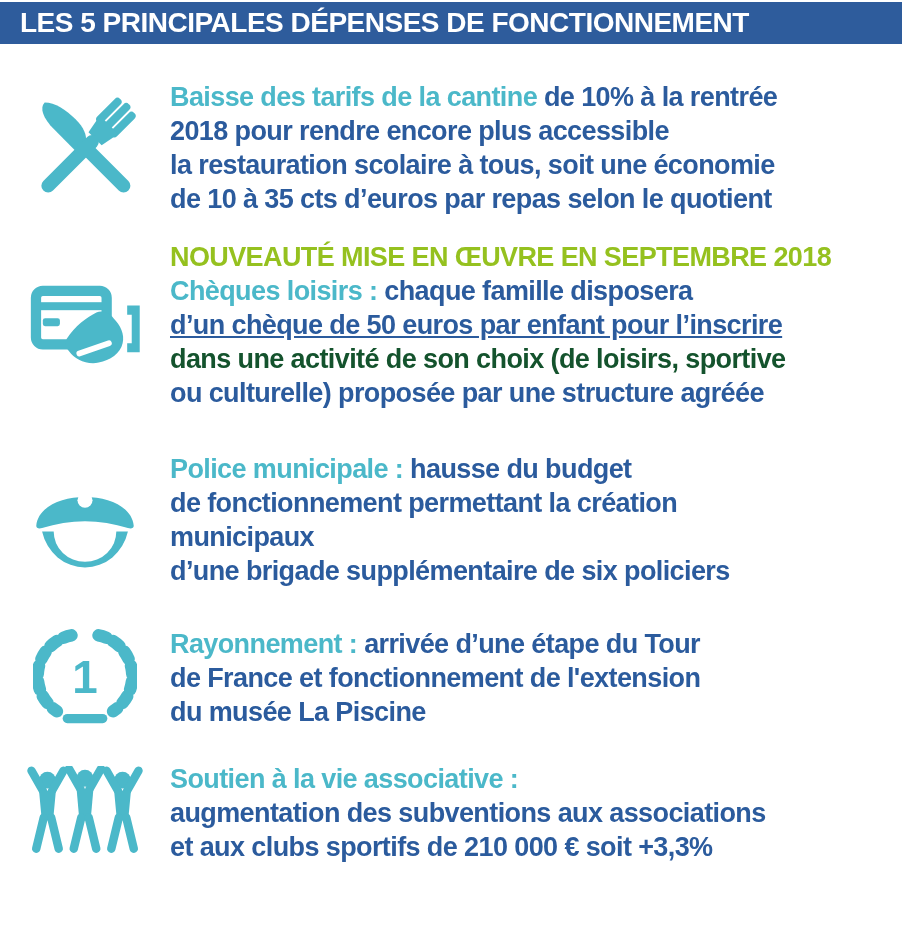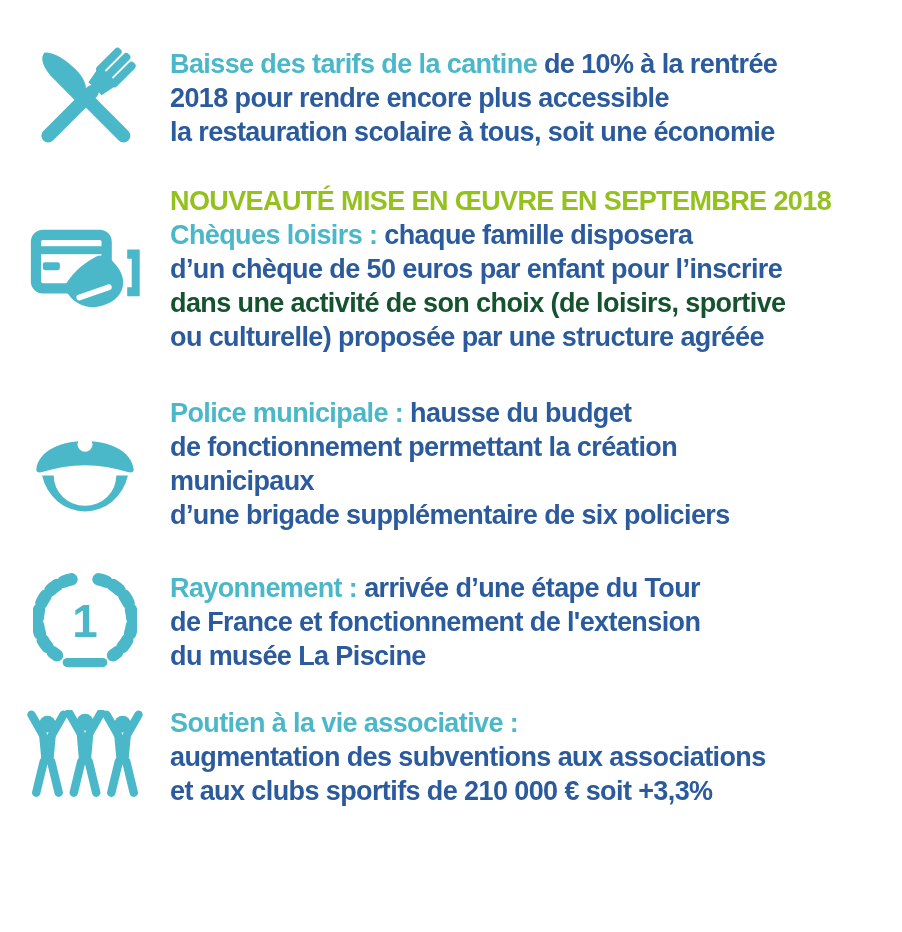--- a/index.html
+++ b/index.html
@@ -60,20 +60,23 @@
     white-space:nowrap;
   }
   svg .tfill{fill:var(--teal);}
   svg .tstroke{stroke:var(--teal);}
 </style>
 </head>
 <body>
 
 <div class="page">
 
+  <div class="header-bar">
+    <h1>LES 5 PRINCIPALES DÉPENSES DE FONCTIONNEMENT</h1>
+  </div>
 
   <div class="main">
 
     <div class="row row-1">
       <div class="icon-cell">
         <svg width="124" height="124" viewBox="0 0 100 100">
           <g transform="rotate(-45 50 50)">
             <path class="tfill" d="M43,46 L43,22 C43,9 47,1 53,1 C59,7 61,17 61,28 C61,38 58,44 55,46 Z"></path>
             <rect class="tfill" x="45" y="43" width="11" height="56" rx="5.5"></rect>
           </g>
@@ -83,38 +86,39 @@
             <rect class="tfill" x="55" y="2" width="6.5" height="26" rx="3"></rect>
             <path class="tfill" d="M40,23 L61,23 L58,39 L43,39 Z"></path>
             <rect class="tfill" x="45" y="37" width="11" height="61" rx="5.5"></rect>
           </g>
         </svg>
       </div>
       <div class="text-cell">
           <div class="line"><span style="color: rgb(75, 184, 201);">Baisse des tarifs de la cantine</span><span style="color: rgb(43, 91, 157);"> de 10% à la rentrée</span></div>
           <div class="line"><span style="color: rgb(43, 91, 157);">2018 pour rendre encore plus accessible</span></div>
           <div class="line"><span style="color: rgb(43, 91, 157);">la restauration scolaire à tous, soit une économie</span></div>
+          <div class="line"><span style="color: rgb(43, 91, 157);">de 10 à 35 cts d’euros par repas selon le quotient</span></div>
         </div>
     </div>
 
     <div class="row row-2">
       <div class="icon-cell">
         <svg width="114" height="114" viewBox="0 0 100 100">
           <rect x="7" y="20" width="62" height="47" rx="6" fill="none" class="tstroke" stroke-width="9"></rect>
           <rect class="tfill" x="11" y="30" width="54" height="7"></rect>
           <rect class="tfill" x="13" y="44" width="15" height="7" rx="2"></rect>
           <path class="tfill" d="M34,62 C41,51 52,43 60,39 C65,37 71,39 75,44 C81,50 85,58 83,66 C81,75 72,81 62,83 C51,85 41,80 36,73 C33,69 32,66 34,62 Z"></path>
           <line x1="45" y1="75" x2="71" y2="66" stroke="#fff" stroke-width="5" stroke-linecap="round"></line>
           <path class="tfill" d="M87,33 L98,33 L98,74 L87,74 L87,66 L91,66 L91,41 L87,41 Z"></path>
         </svg>
       </div>
       <div class="text-cell">
           <div class="line"><span style="color: rgb(149, 193, 31);">NOUVEAUTÉ MISE EN ŒUVRE EN SEPTEMBRE 2018</span></div>
           <div class="line"><span style="color: rgb(75, 184, 201);">Chèques loisirs : </span><span style="color: rgb(43, 91, 157);">chaque famille disposera</span></div>
-          <div class="line"><span style="color: rgb(43, 91, 157);">d’un chèque de 50 euros par enfant pour l’inscrire</span></div>
+          <div class="line"><span style="color: rgb(43, 91, 157); text-decoration: underline;">d’un chèque de 50 euros par enfant pour l’inscrire</span></div>
           <div class="line"><span style="color: #14532d; text-align: center;">dans une activité de son choix (de loisirs, sportive</span></div>
           <div class="line"><span style="color: rgb(43, 91, 157);">ou culturelle) proposée par une structure agréée</span></div>
         </div>
     </div>
 
     <div class="row row-3">
       <div class="icon-cell">
         <svg width="116" height="116" viewBox="0 0 100 100">
           <path class="tfill" d="M8,55 C11,22 89,22 92,55 C92,57 90,58 87,57 C63,49 37,49 13,57 C10,58 8,57 8,55 Z"></path>
           <circle cx="50" cy="33" r="6.5" fill="#fff"></circle>

